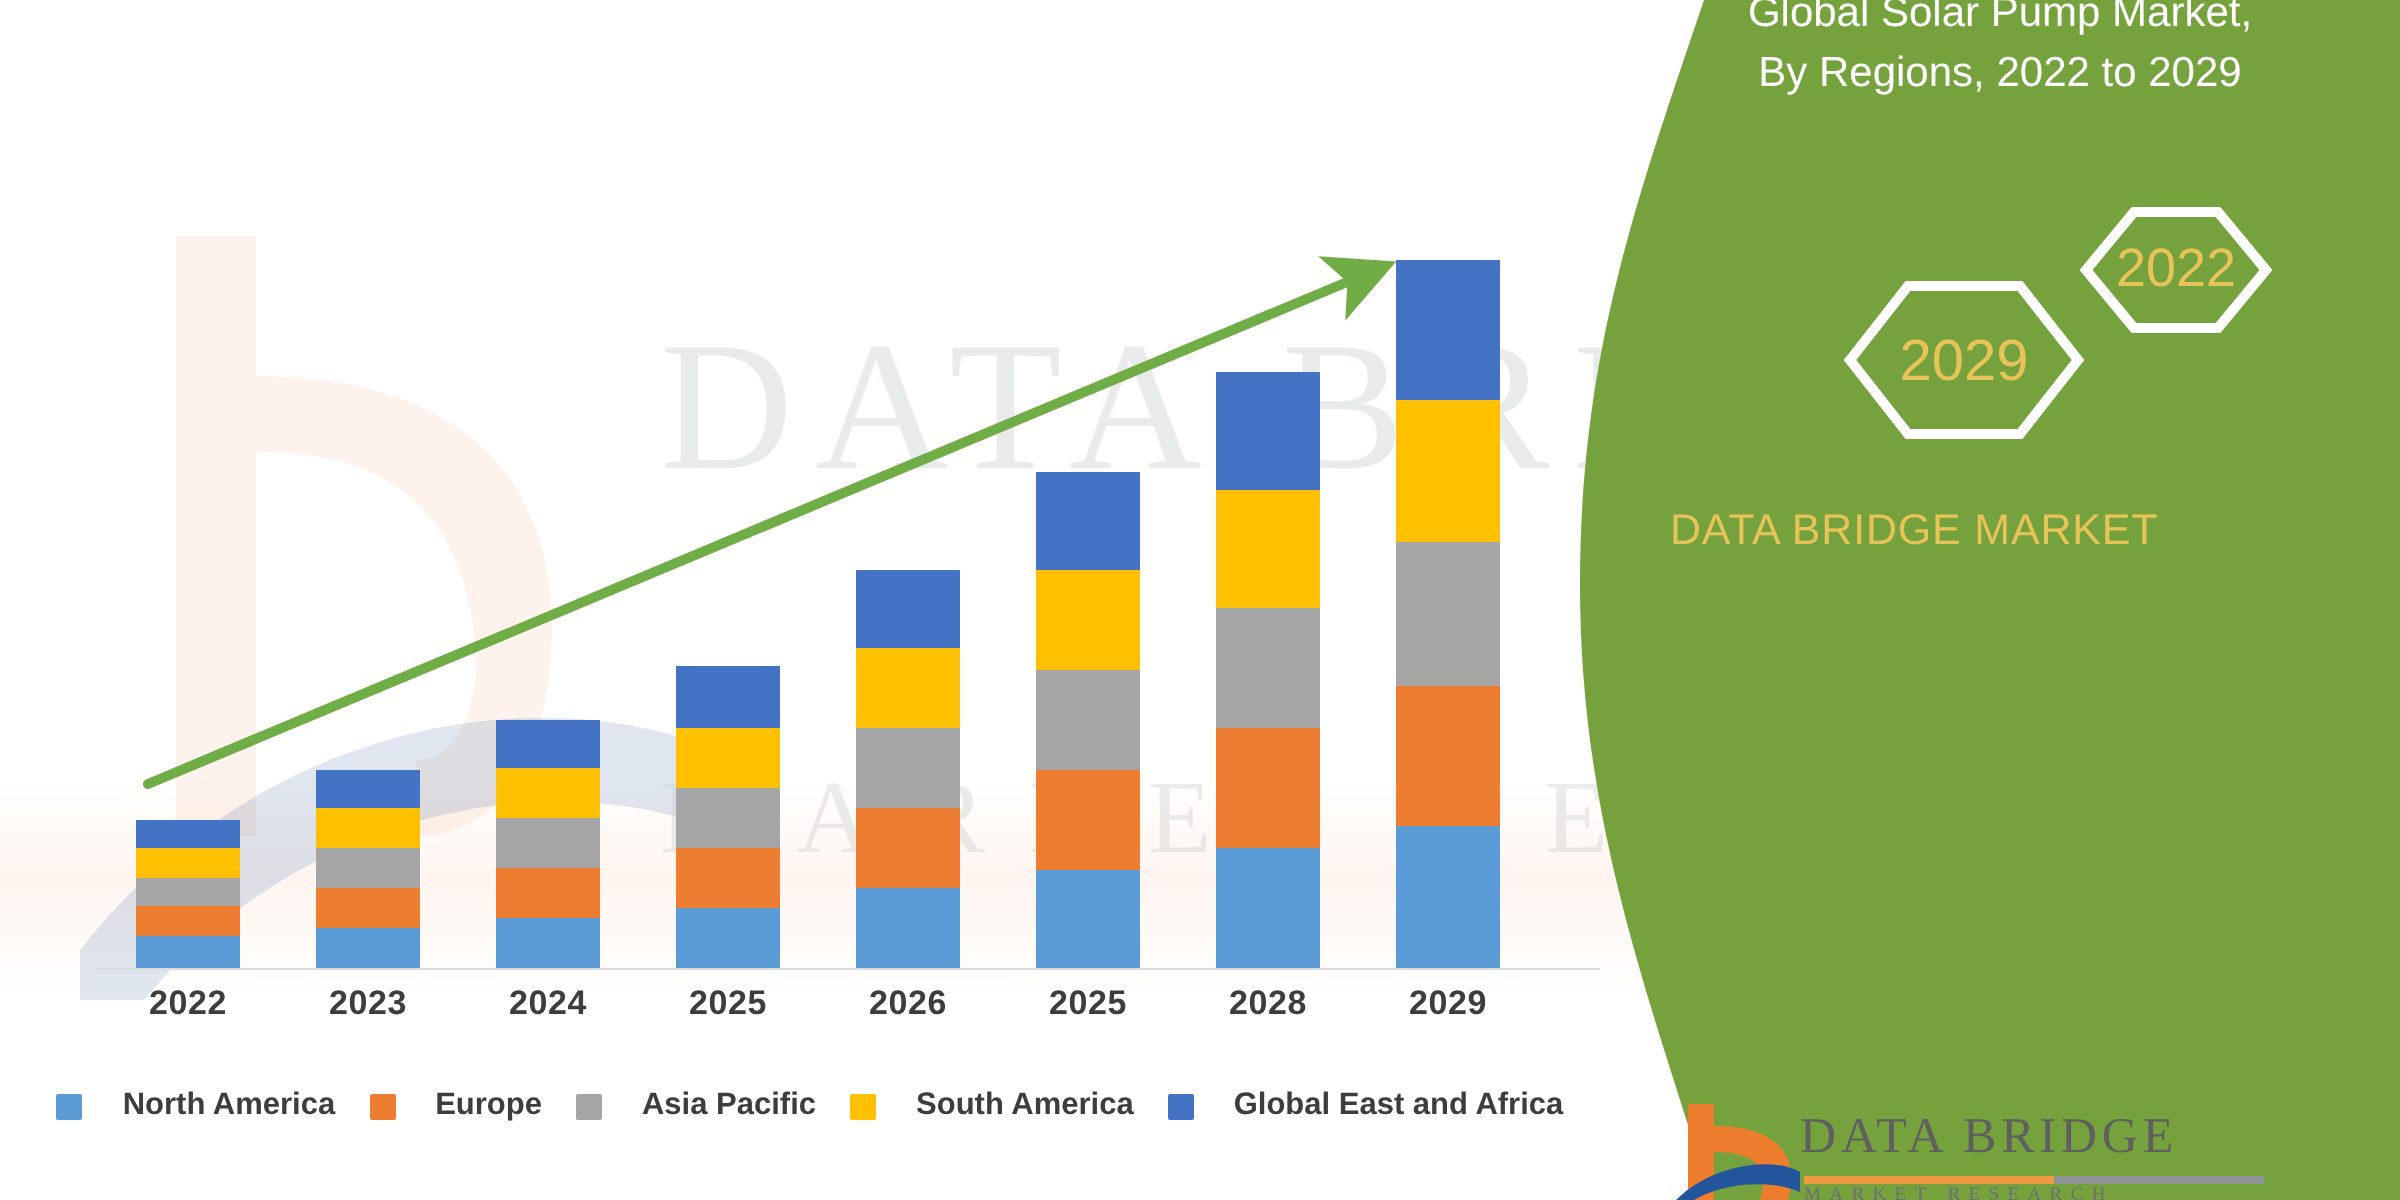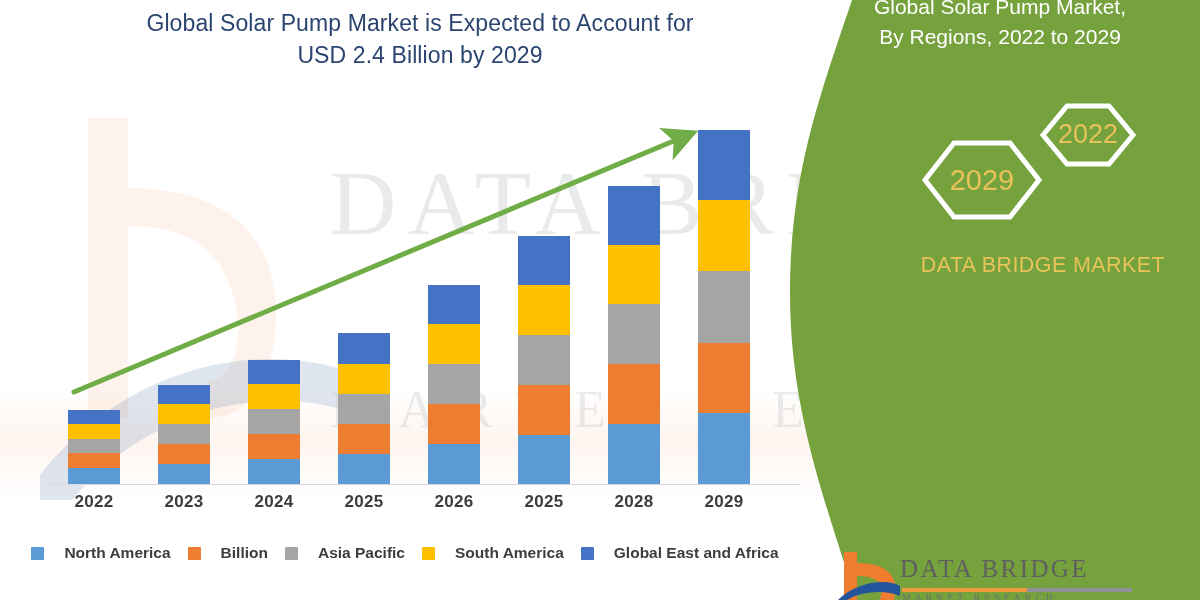--- a/index.html
+++ b/index.html
@@ -79,21 +79,21 @@
   .green-content{position:absolute;left:0;top:0;width:410px;height:600px;}
 
   .gp-title{
     position:absolute;left:30px;top:-8px;width:360px;text-align:center;
     color:#ffffff;font-size:21px;line-height:1.42;font-weight:400;
   }
 
   .hexes{position:absolute;left:120px;top:95px;width:230px;height:140px;}
 
   .gp-brand{
-    position:absolute;left:45px;top:250px;width:330px;text-align:right;
+    position:absolute;left:45px;top:250px;width:330px;text-align:left;
     color:#e8c35a;font-size:21.5px;line-height:1.45;letter-spacing:.4px;font-weight:400;
   }
 
   .logo{position:absolute;left:48px;top:552px;width:340px;height:48px;}
   .logo-mark{position:absolute;left:0;top:0;width:62px;height:48px;}
   .logo-text{
     position:absolute;left:62px;top:3px;
     font-family:"Liberation Serif",serif;font-size:25px;color:#5f5f5f;
     letter-spacing:2.4px;white-space:nowrap;
   }
@@ -119,24 +119,20 @@
     <svg class="wm-blue" viewBox="0 0 330 200">
       <path d="M0 175 C 90 60, 235 35, 330 80 L330 120 C 240 78, 110 105, 32 200 L0 200 z" fill="#22559c"></path>
     </svg>
 
     <div class="wm-text-1">DATA BRIDGE</div>
     <div class="wm-text-2">MARKET RESEARCH</div>
   </div>
 
   <div class="chart-panel">
 
-    <div class="chart-title">
-      <span>Global Solar Pump Market is Expected to Account for</span><br>
-      <span>USD 2.4 Billion by 2029</span>
-    </div>
 
     <div class="plot">
       <div class="bars" id="bars" style="height: 384px;">
           <div class="bar-col" style="left: 68px;">
             <div class="seg" title="Middle East and Africa 2022" style="height: 14px; background: rgb(68, 114, 196);"></div>
             <div class="seg" title="South America 2022" style="height: 15px; background: rgb(255, 192, 0);"></div>
             <div class="seg" title="Asia Pacific 2022" style="height: 14px; background: rgb(165, 165, 165);"></div>
             <div class="seg" title="Europe 2022" style="height: 15px; background: rgb(237, 125, 49);"></div>
             <div class="seg" title="North America 2022" style="height: 16px; background: rgb(91, 155, 213);"></div>
           </div>
@@ -212,21 +208,21 @@
         <div class="xlabel" style="left: 589px;">2028</div>
         <div class="xlabel" style="left: 679px;">2029</div>
       </div>
     <div class="legend" id="legend">
         <div class="legend-item">
           <span class="legend-swatch" style="background: rgb(91, 155, 213);"></span>
           <span class="legend-label">North America</span>
         </div>
         <div class="legend-item">
           <span class="legend-swatch" style="background: rgb(237, 125, 49);"></span>
-          <span class="legend-label">Billion</span>
+          <span class="legend-label">Europe</span>
         </div>
         <div class="legend-item">
           <span class="legend-swatch" style="background: rgb(165, 165, 165);"></span>
           <span class="legend-label">Asia Pacific</span>
         </div>
         <div class="legend-item">
           <span class="legend-swatch" style="background: rgb(255, 192, 0);"></span>
           <span class="legend-label">South America</span>
         </div>
         <div class="legend-item">

